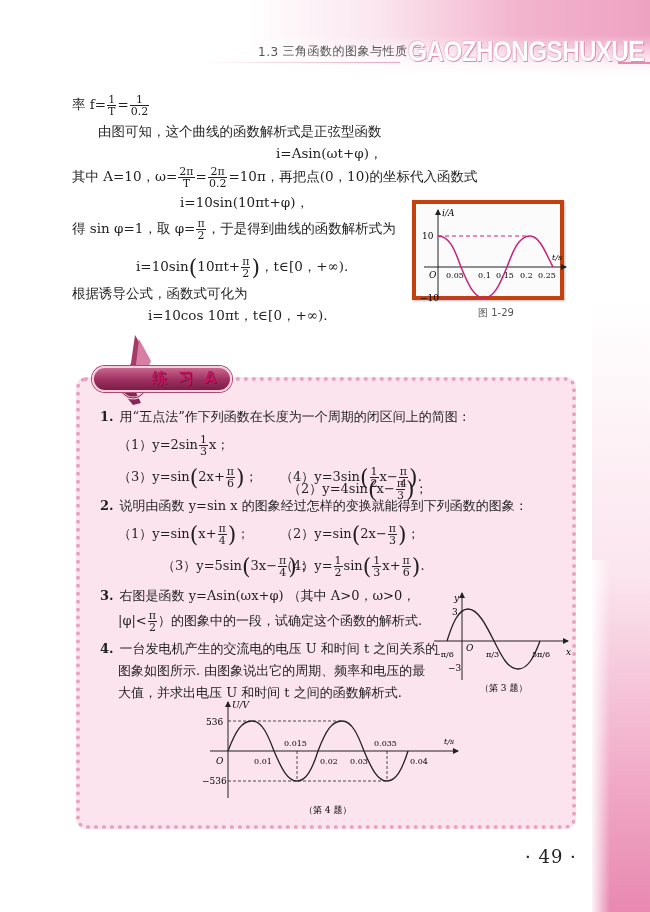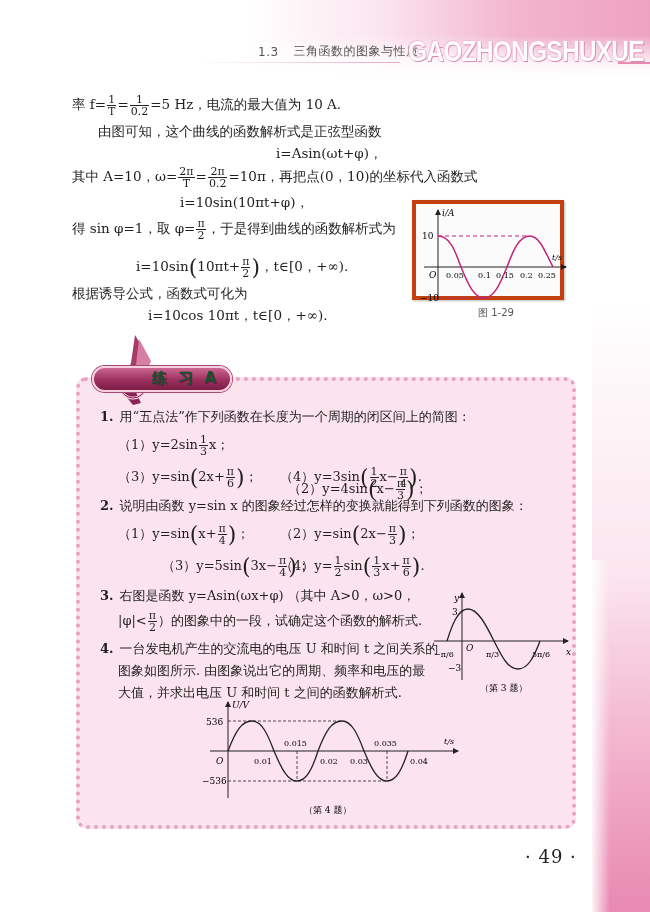--- a/index.html
+++ b/index.html
@@ -24,21 +24,21 @@
     background: linear-gradient(90deg, rgba(230,140,180,0) 0%, #e9a6c3 100%);
   }
   .header-rule-right {
     position: absolute; left: 618px; top: 62px; width: 32px; height: 2px;
     background: #e58ab0;
   }
   .header-section {
     position: absolute; left: 258px; top: 43px;
     font-family: "DejaVu Sans", "Liberation Sans", sans-serif;
     font-size: 12px; color: #555; letter-spacing: 0.5px;
-    display: flex; align-items: center; gap: 15px;
+    display: flex; align-items: center; gap: 4px;
   }
   .header-square {
     display: inline-block; width: 9px; height: 9px;
     border: 1.5px solid #e58ab0; border-right: none;
   }
   .header-brand {
     position: absolute; left: 408px; top: 34px;
     font-family: "Liberation Sans", "DejaVu Sans", sans-serif;
     font-weight: bold; font-size: 30px; letter-spacing: -1px;
     color: #ffffff;
@@ -85,21 +85,21 @@
   .badge {
     position: absolute; left: 92px; top: 366px; width: 140px; height: 26px;
     border-radius: 13px;
     background: linear-gradient(180deg, #c9678f 0%, #9d2f5e 55%, #7a1e46 100%);
     border: 2px solid #f5cfe0;
     box-shadow: 0 0 0 1px #a94a74;
   }
   .badge-label {
     position: absolute; left: 152px; top: 369px;
     font-family: "DejaVu Sans", "Liberation Sans", sans-serif;
-    font-weight: bold; font-size: 15px; color: #14532d; letter-spacing: 3px;
+    font-weight: bold; font-size: 15px; color: #be185d; letter-spacing: 3px;
     text-shadow: 1px 1px 0 #6e1a3f;
   }
   .badge-emblem { position: absolute; left: 95px; top: 333px; width: 75px; height: 72px; }
 
   .ex-line { position: absolute; font-size: 13px; white-space: nowrap; line-height: 18px; color: #1f1f1f; }
   .ex-num { font-weight: bold; margin-right: 6px; }
 
   .page-number {
     position: absolute; left: 525px; top: 846px; font-size: 18px; color: #222;
     letter-spacing: 1px;
@@ -117,21 +117,21 @@
   <span>1.3</span>
   <span>三角函数的图象与性质</span>
   <span class="header-square"></span>
 </div>
 <div class="header-brand">GAOZHONGSHUXUE</div>
 
 <div class="side-strip"></div>
 <div class="side-strip-inner"></div>
 
 <div class="line math" style="left:72px; top:94px;">
-  <span>率 f=</span><span class="frac"><span class="num">1</span><span class="den">T</span></span><span>=</span><span class="frac"><span class="num">1</span><span class="den">0.2</span></span><span>=5 Hz，电流的最大值为 10 A.</span>
+  <span>率 f=</span><span class="frac"><span class="num">1</span><span class="den">T</span></span><span>=</span><span class="frac"><span class="num">1</span><span class="den">0.2</span></span>
 </div>
 <div class="line" style="left:98px; top:122px;text-align:center;">由图可知，这个曲线的函数解析式是正弦型函数</div>
 <div class="line math" style="left:276px; top:144px;">i=Asin(ωt+φ)，</div>
 <div class="line math" style="left:72px; top:166px;">
   <span>其中 A=10，ω=</span><span class="frac"><span class="num">2π</span><span class="den">T</span></span><span>=</span><span class="frac"><span class="num">2π</span><span class="den">0.2</span></span><span>=10π，再把点(0，10)的坐标代入函数式</span>
 </div>
 <div class="line math" style="left:180px; top:193px;">i=10sin(10πt+φ)，</div>
 <div class="line math" style="left:72px; top:218px;">
   <span>得 sin φ=1，取 φ=</span><span class="frac"><span class="num">π</span><span class="den">2</span></span><span>，于是得到曲线的函数解析式为</span>
 </div>

